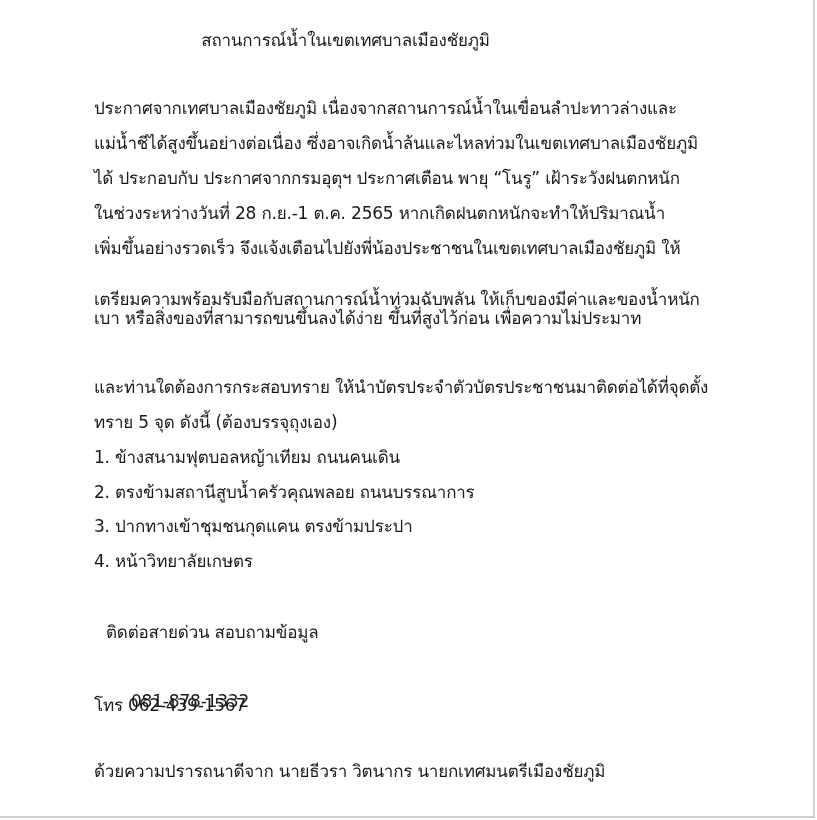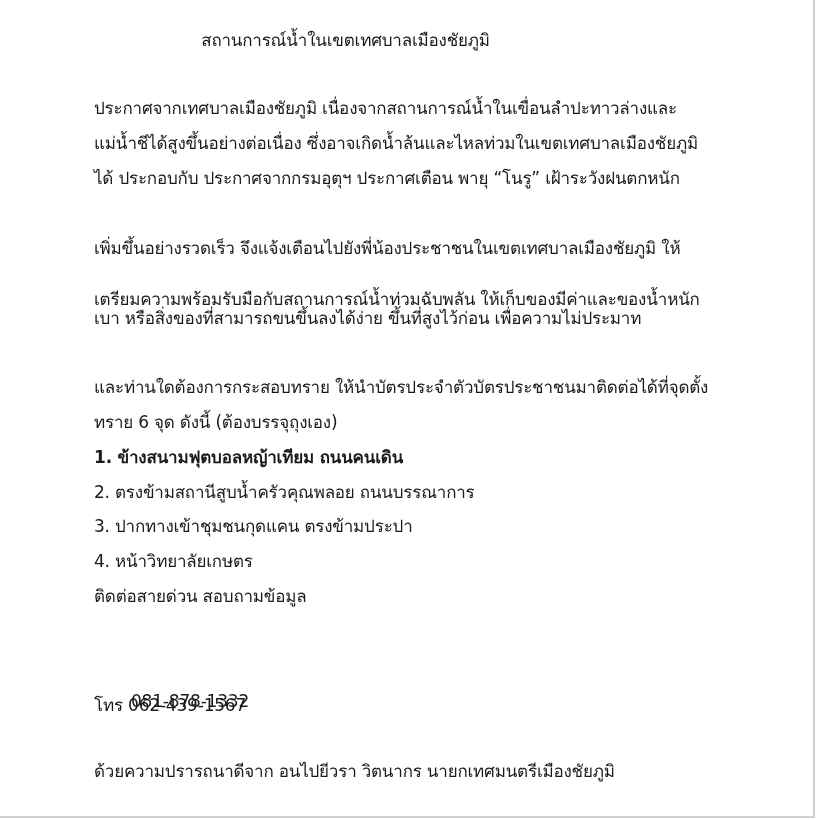--- a/index.html
+++ b/index.html
@@ -45,31 +45,32 @@
 </head>
 <body>
 
 <div class="page">
 
   <div class="line center" style="top:28px;">สถานการณ์น้ำในเขตเทศบาลเมืองชัยภูมิ</div>
 
   <div class="line" style="top:96px;">ประกาศจากเทศบาลเมืองชัยภูมิ เนื่องจากสถานการณ์น้ำในเขื่อนลำปะทาวล่างและ</div>
   <div class="line" style="top:131px;">แม่น้ำชีได้สูงขึ้นอย่างต่อเนื่อง  ซึ่งอาจเกิดน้ำล้นและไหลท่วมในเขตเทศบาลเมืองชัยภูมิ</div>
   <div class="line" style="top:166px;">ได้ ประกอบกับ ประกาศจากกรมอุตุฯ ประกาศเตือน พายุ “โนรู” เฝ้าระวังฝนตกหนัก</div>
+  <div class="line" style="top:201px;">ในช่วงระหว่างวันที่ 28 ก.ย.-1 ต.ค. 2565 หากเกิดฝนตกหนักจะทำให้ปริมาณน้ำ</div>
   <div class="line" style="top:236px;text-align:right;">เพิ่มขึ้นอย่างรวดเร็ว จึงแจ้งเตือนไปยังพี่น้องประชาชนในเขตเทศบาลเมืองชัยภูมิ  ให้</div>
   <div class="line" style="top:287px;">เตรียมความพร้อมรับมือกับสถานการณ์น้ำท่วมฉับพลัน ให้เก็บของมีค่าและของน้ำหนัก</div>
   <div class="line" style="top:306px;">เบา หรือสิ่งของที่สามารถขนขึ้นลงได้ง่าย ขึ้นที่สูงไว้ก่อน เพื่อความไม่ประมาท</div>
 
   <div class="line" style="top:375px;">และท่านใดต้องการกระสอบทราย ให้นำบัตรประจำตัวบัตรประชาชนมาติดต่อได้ที่จุดตั้ง</div>
-  <div class="line" style="top:410px;">ทราย 6 จุด ดังนี้ (ต้องบรรจุถุงเอง)</div>
+  <div class="line" style="top:410px;">ทราย 5 จุด ดังนี้ (ต้องบรรจุถุงเอง)</div>
 
-  <div class="line" style="top:445px;font-weight:bold;">1. ข้างสนามฟุตบอลหญ้าเทียม ถนนคนเดิน</div>
+  <div class="line" style="top:445px;">1. ข้างสนามฟุตบอลหญ้าเทียม ถนนคนเดิน</div>
   <div class="line" style="top:480px;">2. ตรงข้ามสถานีสูบน้ำครัวคุณพลอย ถนนบรรณาการ</div>
   <div class="line" style="top:514px;">3. ปากทางเข้าชุมชนกุดแคน ตรงข้ามประปา</div>
   <div class="line" style="top:549px;">4. หน้าวิทยาลัยเกษตร</div>
 
-  <div class="line" style="top:584px;">ติดต่อสายด่วน สอบถามข้อมูล</div>
+  <div class="line" style="top:620px;margin-left:12px;">ติดต่อสายด่วน สอบถามข้อมูล</div>
   <div class="line" style="top:693px;">โทร 062-439-1567</div>
   <div class="line indent-phone" style="top:689px;">081-878-1332</div>
 
-  <div class="line" style="top:759px;">ด้วยความปรารถนาดีจาก อนไปยีวรา วิตนากร นายกเทศมนตรีเมืองชัยภูมิ</div>
+  <div class="line" style="top:759px;">ด้วยความปรารถนาดีจาก นายธีวรา วิตนากร นายกเทศมนตรีเมืองชัยภูมิ</div>
 
 </div>
 
 </body></html>

